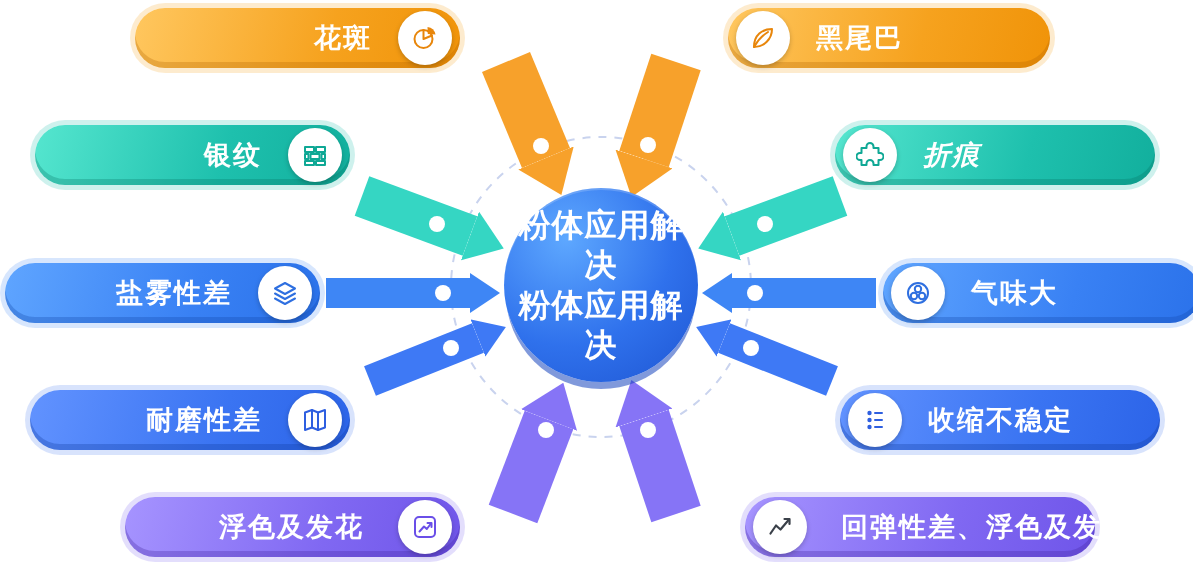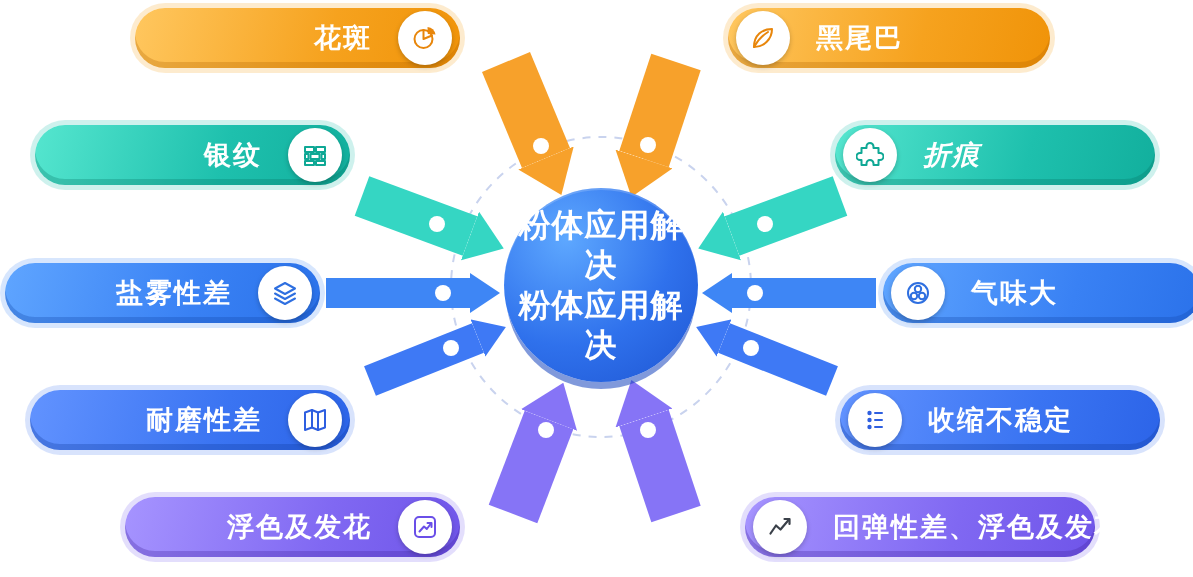--- a/index.html
+++ b/index.html
@@ -22,21 +22,21 @@
 
   .c-orange { background:linear-gradient(105deg,#FFC75F 0%,#F6A21E 60%,#F09308 100%);
               box-shadow:inset 0 -6px 0 rgba(176,98,0,.28), 0 0 0 5px rgba(246,162,30,.22); }
   .c-teal   { background:linear-gradient(105deg,#55E6CF 0%,#1EC0AD 60%,#12AF9D 100%);
               box-shadow:inset 0 -6px 0 rgba(5,110,98,.28), 0 0 0 5px rgba(30,192,173,.22); }
   .c-blue   { background:linear-gradient(105deg,#5FA5FF 0%,#3981F4 60%,#2B72EA 100%);
               box-shadow:inset 0 -6px 0 rgba(18,70,168,.30), 0 0 0 5px rgba(57,129,244,.20); }
   .c-indigo { background:linear-gradient(105deg,#6293FF 0%,#3A74F2 60%,#2C64E8 100%);
               box-shadow:inset 0 -6px 0 rgba(16,58,158,.30), 0 0 0 5px rgba(58,116,242,.20); }
   .c-purple { background:linear-gradient(105deg,#A694FF 0%,#8068F2 60%,#6F55E9 100%);
-              box-shadow:inset 0 -6px 0 rgba(66,36,160,.30), 0 0 0 5px rgba(128,104,242,.22); }
+              box-shadow:inset 0 -6px 0 rgba(66,36,160,.30), 0 0 0 5px rgba(128,104,242,.22);gap:8px; }
 
   
   .p-hb  { left:135px; top:8px;   width:325px; }
   .p-hwb { left:728px; top:8px;   width:322px; }
   .p-yw  { left:35px;  top:125px; width:315px;font-family:Liberation Serif, serif; }
   .p-zh  { left:835px; top:125px; width:320px;font-style:italic; }
   .p-ywx { left:5px;   top:263px; width:315px; }
   .p-qwd { left:883px; top:263px; width:317px; }
   .p-nmx { left:30px;  top:390px; width:320px; }
   .p-ssb { left:840px; top:390px; width:320px; }

